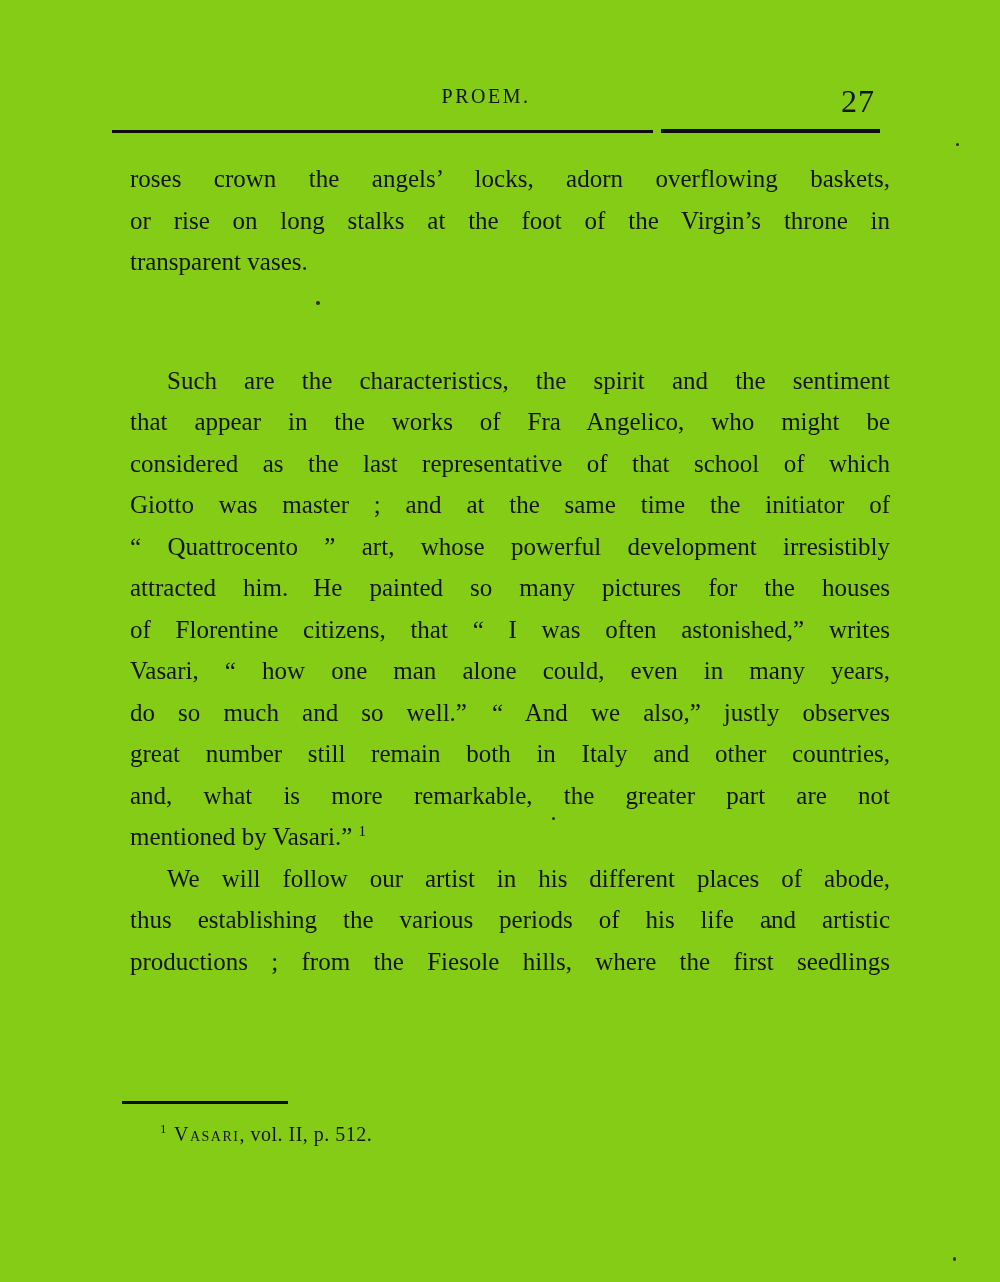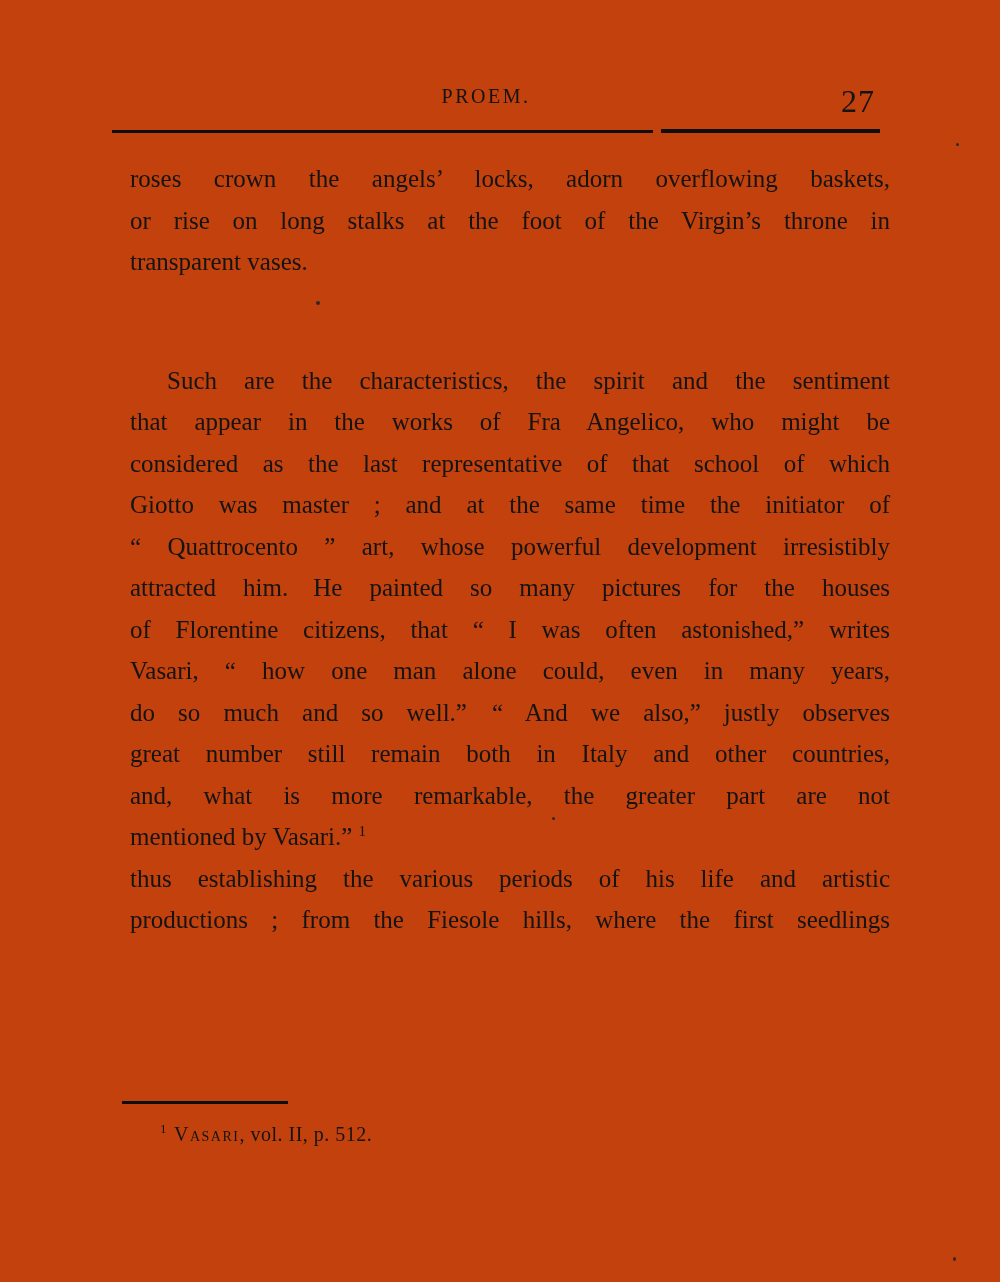--- a/index.html
+++ b/index.html
@@ -4,21 +4,21 @@
 <style>
   html, body {
     margin: 0;
     padding: 0;
     background: #ffffff;
   }
   .page {
     position: relative;
     width: 1000px;
     height: 1282px;
-    background: #c2410c;
+    background: #84cc16;
     font-family: "Liberation Serif", "DejaVu Serif", serif;
     color: #141414;
     overflow: hidden;
   }
   .running-title {
     position: absolute;
     top: 85px;
     left: -14px;
     width: 1000px;
     text-align: center;
@@ -123,20 +123,21 @@
       <div class="line just">attracted him. He painted so many pictures for the houses</div>
       <div class="line just">of Florentine citizens, that “ I was often astonished,” writes</div>
       <div class="line just">Vasari, “ how one man alone could, even in many years,</div>
       <div class="line just">do so much and so well.” “ And we also,” justly observes</div>
       <div class="line just">great number still remain both in Italy and other countries,</div>
       <div class="line just">and, what is more remarkable, the greater part are not</div>
       <div class="line"><span>mentioned by Vasari.”</span><sup class="fn-ref">1</sup></div>
     </div>
 
     <div class="para">
+      <div class="line just indent">We will follow our artist in his different places of abode,</div>
       <div class="line just">thus establishing the various periods of his life and artistic</div>
       <div class="line just">productions ; from the Fiesole hills, where the first seedlings</div>
     </div>
 
   </div>
 
   <div class="footnote-rule"></div>
 
   <div class="footnote">
     <sup class="fn-marker">1</sup><span class="smallcaps">Vasari</span><span>, vol. II, p. 512.</span>

